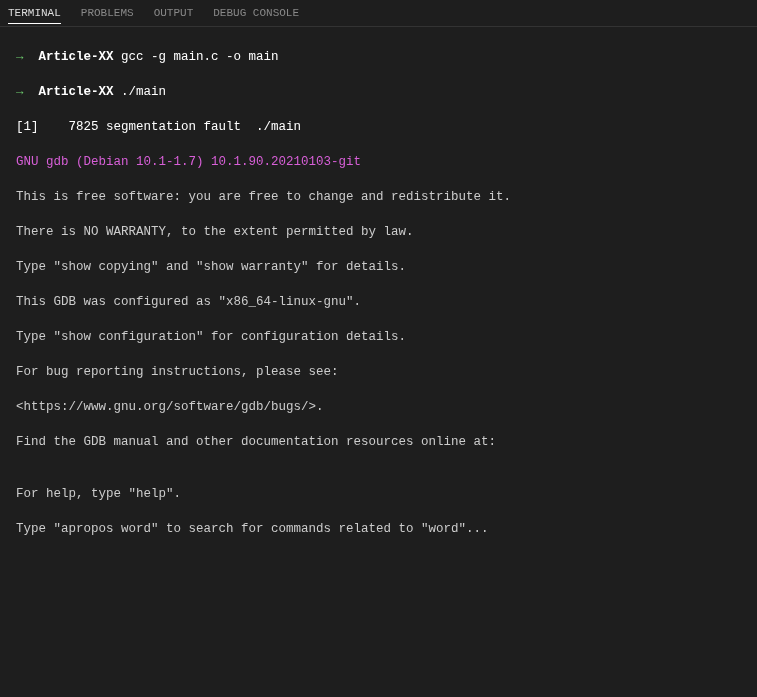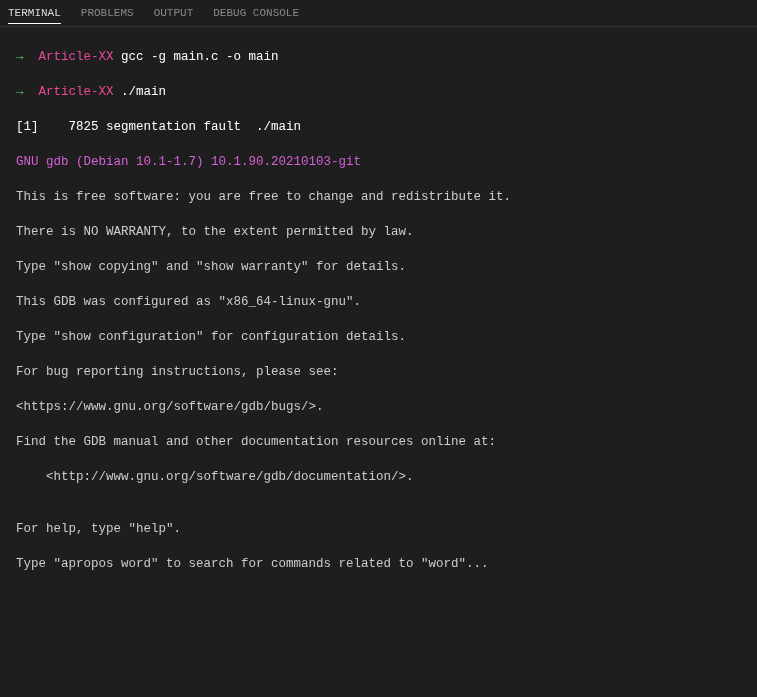--- a/index.html
+++ b/index.html
@@ -31,21 +31,21 @@
     .tab.active {
       color: #ddd;
       border-bottom: 1px solid #fff;
     }
     .terminal {
       padding: 4px 16px;
       line-height: 1.4;
       white-space: pre;
     }
     .arrow { color: #6fcf6f; }
-    .path { color: #ec4899; font-weight: normal; }
+    .path { color: #ffffff; font-weight: bold; }
     .cmd { color: #ffffff; }
     .magenta { color: #d75fd7; font-weight: normal; }
   </style>
 </head>
 <body>
 
 <div class="tabs">
   <span class="tab active">TERMINAL</span>
   <span class="tab">PROBLEMS</span>
   <span class="tab">OUTPUT</span>
@@ -58,21 +58,20 @@
 <div><span class="cmd">[1]    7825 segmentation fault  ./main</span></div>
 <div><span class="magenta">GNU gdb (Debian 10.1-1.7) 10.1.90.20210103-git</span></div>
 <div>This is free software: you are free to change and redistribute it.</div>
 <div>There is NO WARRANTY, to the extent permitted by law.</div>
 <div>Type "show copying" and "show warranty" for details.</div>
 <div>This GDB was configured as "x86_64-linux-gnu".</div>
 <div>Type "show configuration" for configuration details.</div>
 <div>For bug reporting instructions, please see:</div>
 <div>&lt;https://www.gnu.org/software/gdb/bugs/&gt;.</div>
 <div>Find the GDB manual and other documentation resources online at:</div>
-<div>    &lt;http://www.gnu.org/software/gdb/documentation/&gt;.</div>
 <div></div>
 <div>For help, type "help".</div>
 <div>Type "apropos word" to search for commands related to "word"...</div>
 <div></div>
 
 
 
 
 
 

